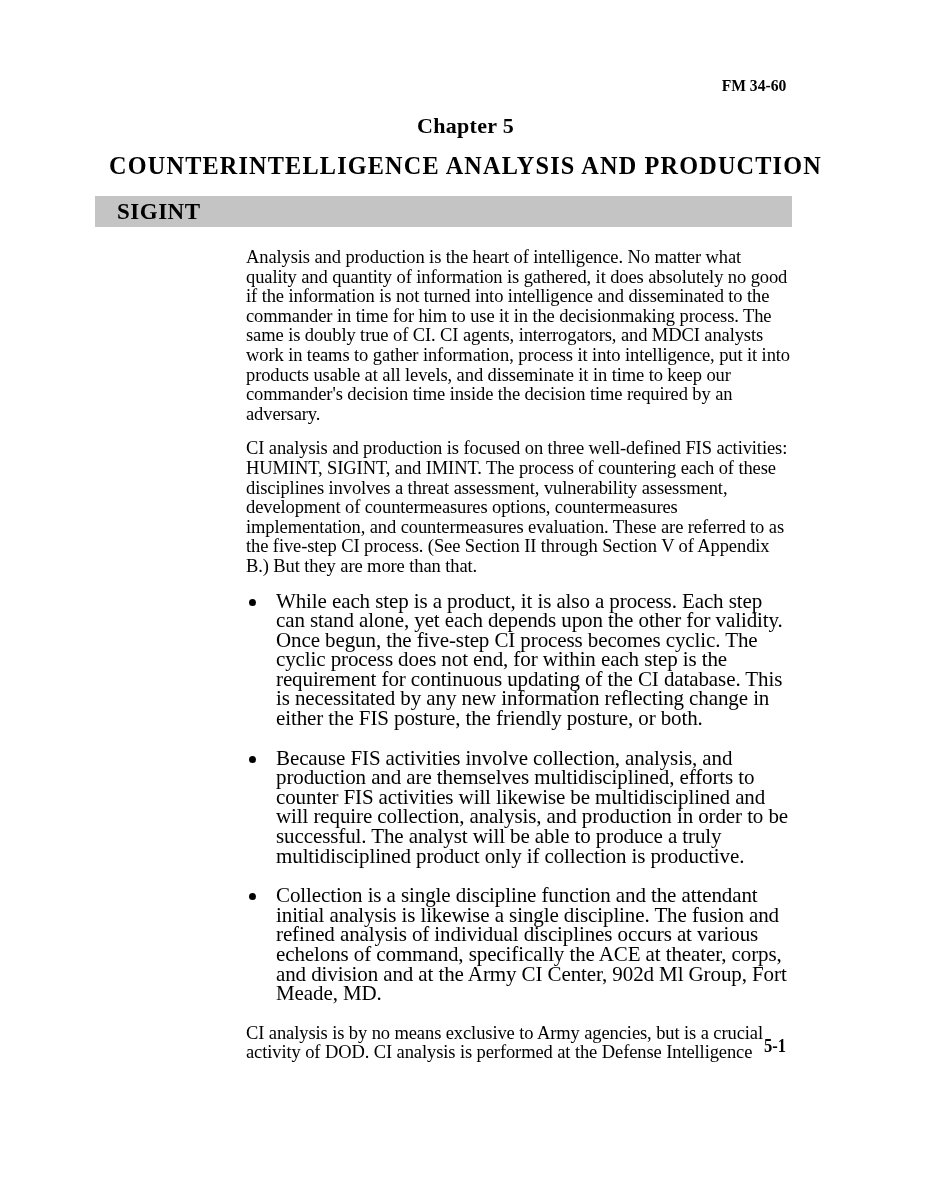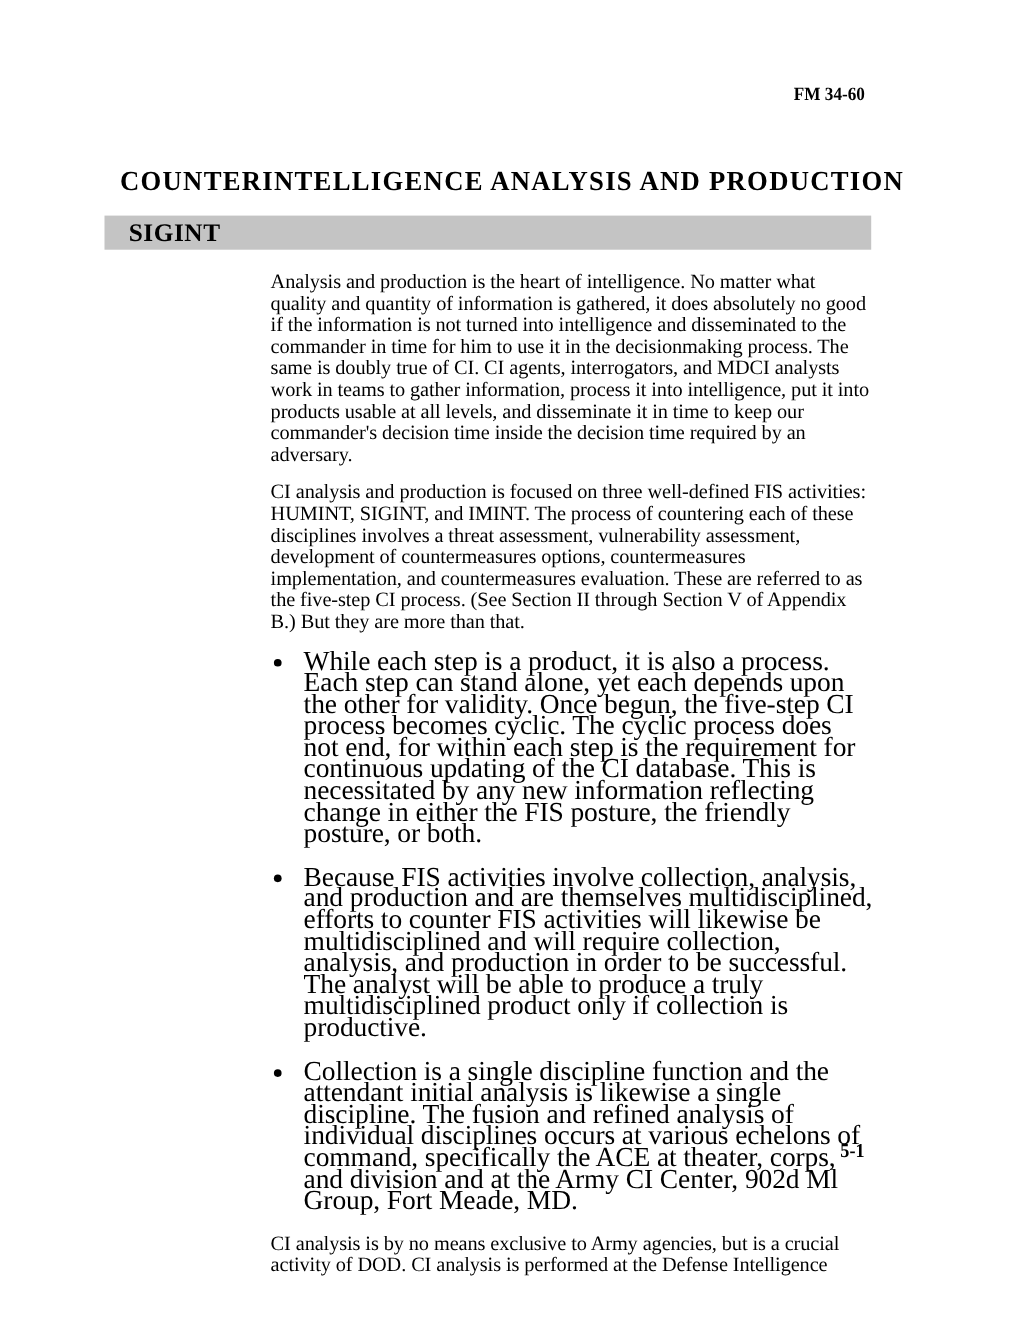--- a/index.html
+++ b/index.html
@@ -90,21 +90,21 @@
   }
   .bullets {
     margin: 0;
     padding: 0;
     list-style: none;
   }
   .bullet-item {
     position: relative;
     padding-left: 30px;
     margin-bottom: 20px;
-    font-size: 25px;
+    font-size: 21px;
     line-height: 19.6px;
     letter-spacing: -0.1px;
   }
   .bullet-item .dot {
     position: absolute;
     left: 3px;
     top: 7px;
     width: 7px;
     height: 7px;
     background: #000;
@@ -123,20 +123,21 @@
     transform-origin: right center;
   }
 </style>
 </head>
 <body>
 
 <div class="page">
 
   <div class="doc-id">FM 34-60</div>
 
+  <div class="chapter-label">Chapter 5</div>
 
   <div class="chapter-title">COUNTERINTELLIGENCE ANALYSIS AND PRODUCTION</div>
 
   <div class="section-bar"></div>
   <div class="section-bar-label">SIGINT</div>
 
   <div class="body-col">
 
     <p class="para">Analysis and production is the heart of intelligence. No matter what quality and quantity of information is gathered, it does absolutely no good if the information is not turned into intelligence and disseminated to the commander in time for him to use it in the decisionmaking process. The same is doubly true of CI. CI agents, interrogators, and MDCI analysts work in teams to gather information, process it into intelligence, put it into products usable at all levels, and disseminate it in time to keep our commander's decision time inside the decision time required by an adversary.</p>
     <p class="para">CI analysis and production is focused on three well-defined FIS activities: HUMINT, SIGINT, and IMINT. The process of countering each of these disciplines involves a threat assessment, vulnerability assessment, development of countermeasures options, countermeasures implementation, and countermeasures evaluation. These are referred to as the five-step CI process. (See Section II through Section V of Appendix B.) But they are more than that.</p>

